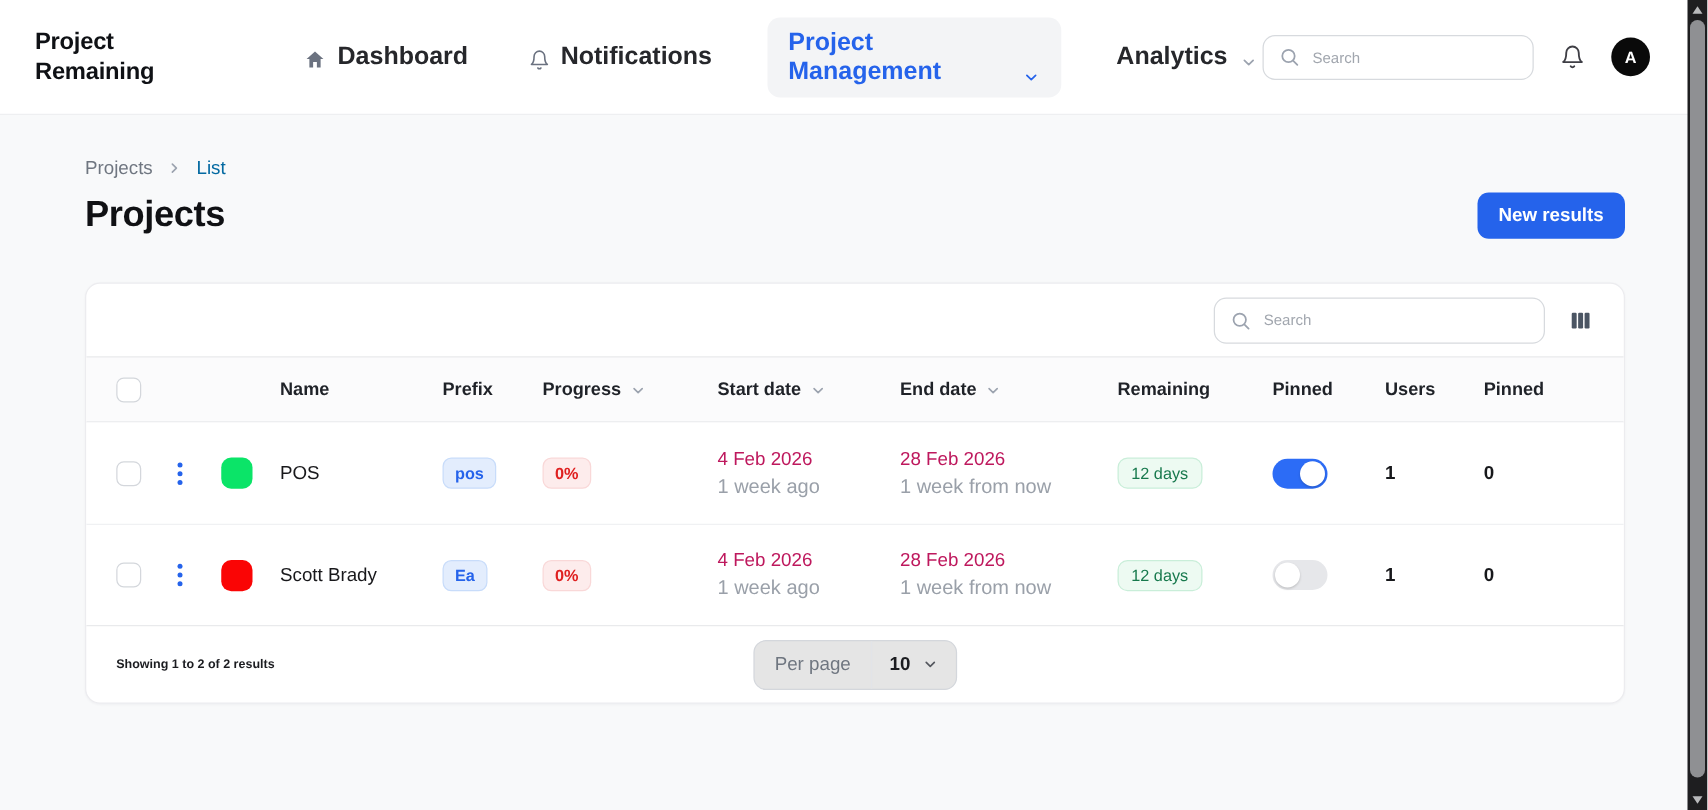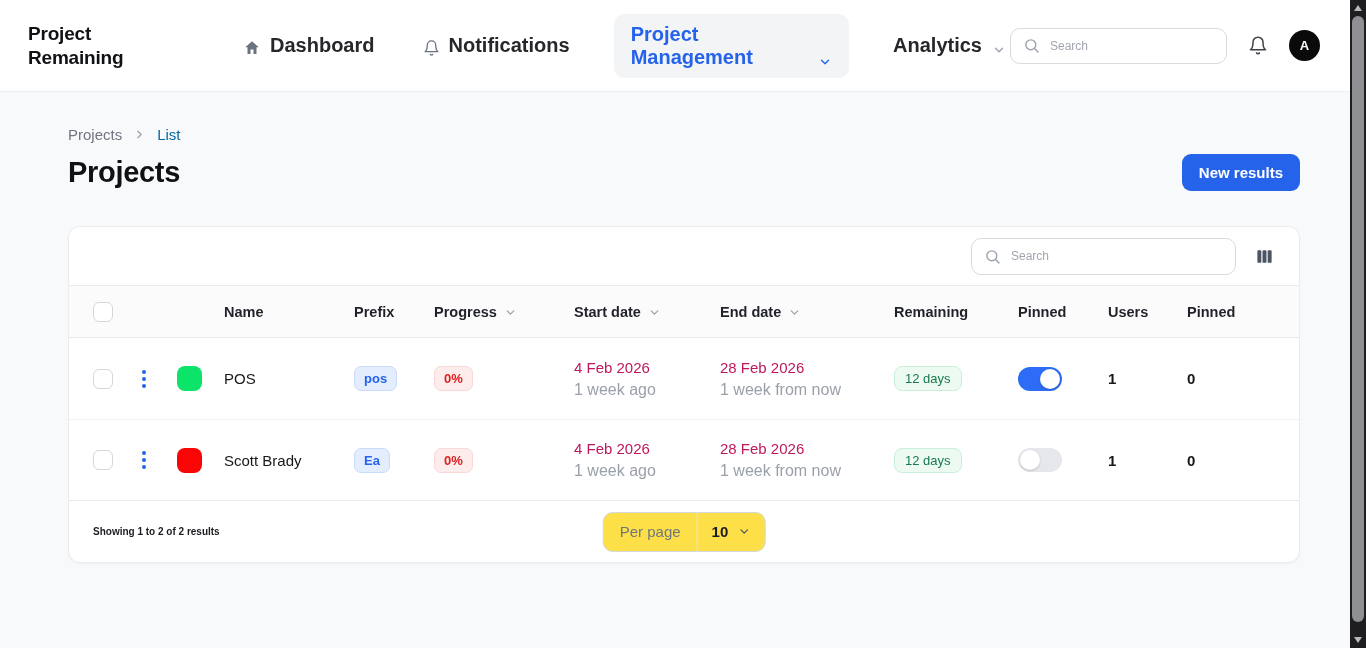--- a/index.html
+++ b/index.html
@@ -63,21 +63,21 @@
   .cell-date .d2 { font-size:16px; color:#9aa0a9; margin-top:5px; }
   .num { font-size:15px; font-weight:600; color:#17181b; }
 
   .toggle { width:44px; height:24px; border-radius:999px; background:#e6e7ea; position:relative; cursor:pointer; transition:background .15s; }
   .toggle .knob { position:absolute; top:2px; left:2px; width:20px; height:20px; border-radius:50%; background:#fff; box-shadow:0 1px 2px rgba(0,0,0,.18); }
   .toggle.on { background:#2c6cf6; }
   .toggle.on .knob { left:auto; right:2px; }
 
   .card-footer { height:62px; border-top:1px solid #e9eaec; display:flex; align-items:center; padding:0 24px; position:relative; }
   .footer-summary { font-size:10px; font-weight:600; color:#1b1c20; }
-  .per-page { position:absolute; left:50%; transform:translateX(-50%); display:flex; align-items:stretch; height:40px; border:1px solid #d4d7dc; border-radius:10px; background:#fde047; overflow:hidden;text-align:right; }
+  .per-page { position:absolute; left:50%; transform:translateX(-50%); display:flex; align-items:stretch; height:40px; border:1px solid #d4d7dc; border-radius:10px; background:#e5e5e5; overflow:hidden;text-align:right; }
   .pp-label { display:flex; align-items:center; padding:0 16px; font-size:15px; color:#6f7680; border-right:1px solid #e2e4e8; }
   .pp-value { display:flex; align-items:center; gap:8px; padding:0 14px; font-size:15px; font-weight:600; color:#1b1c20; cursor:pointer; }
   .pp-value .chev { color:#54575e; }
 
   
   .scrollbar { position:absolute; top:0; right:0; width:16px; height:648px; background:#1e1e20; }
   .sb-arrow { position:absolute; left:0; width:16px; height:14px; display:flex; align-items:center; justify-content:center; }
   .sb-arrow.up { top:1px; }
   .sb-arrow.down { bottom:1px; }
   .sb-arrow .tri-up { width:0; height:0; border-left:4px solid transparent; border-right:4px solid transparent; border-bottom:6px solid #b9babc; }

